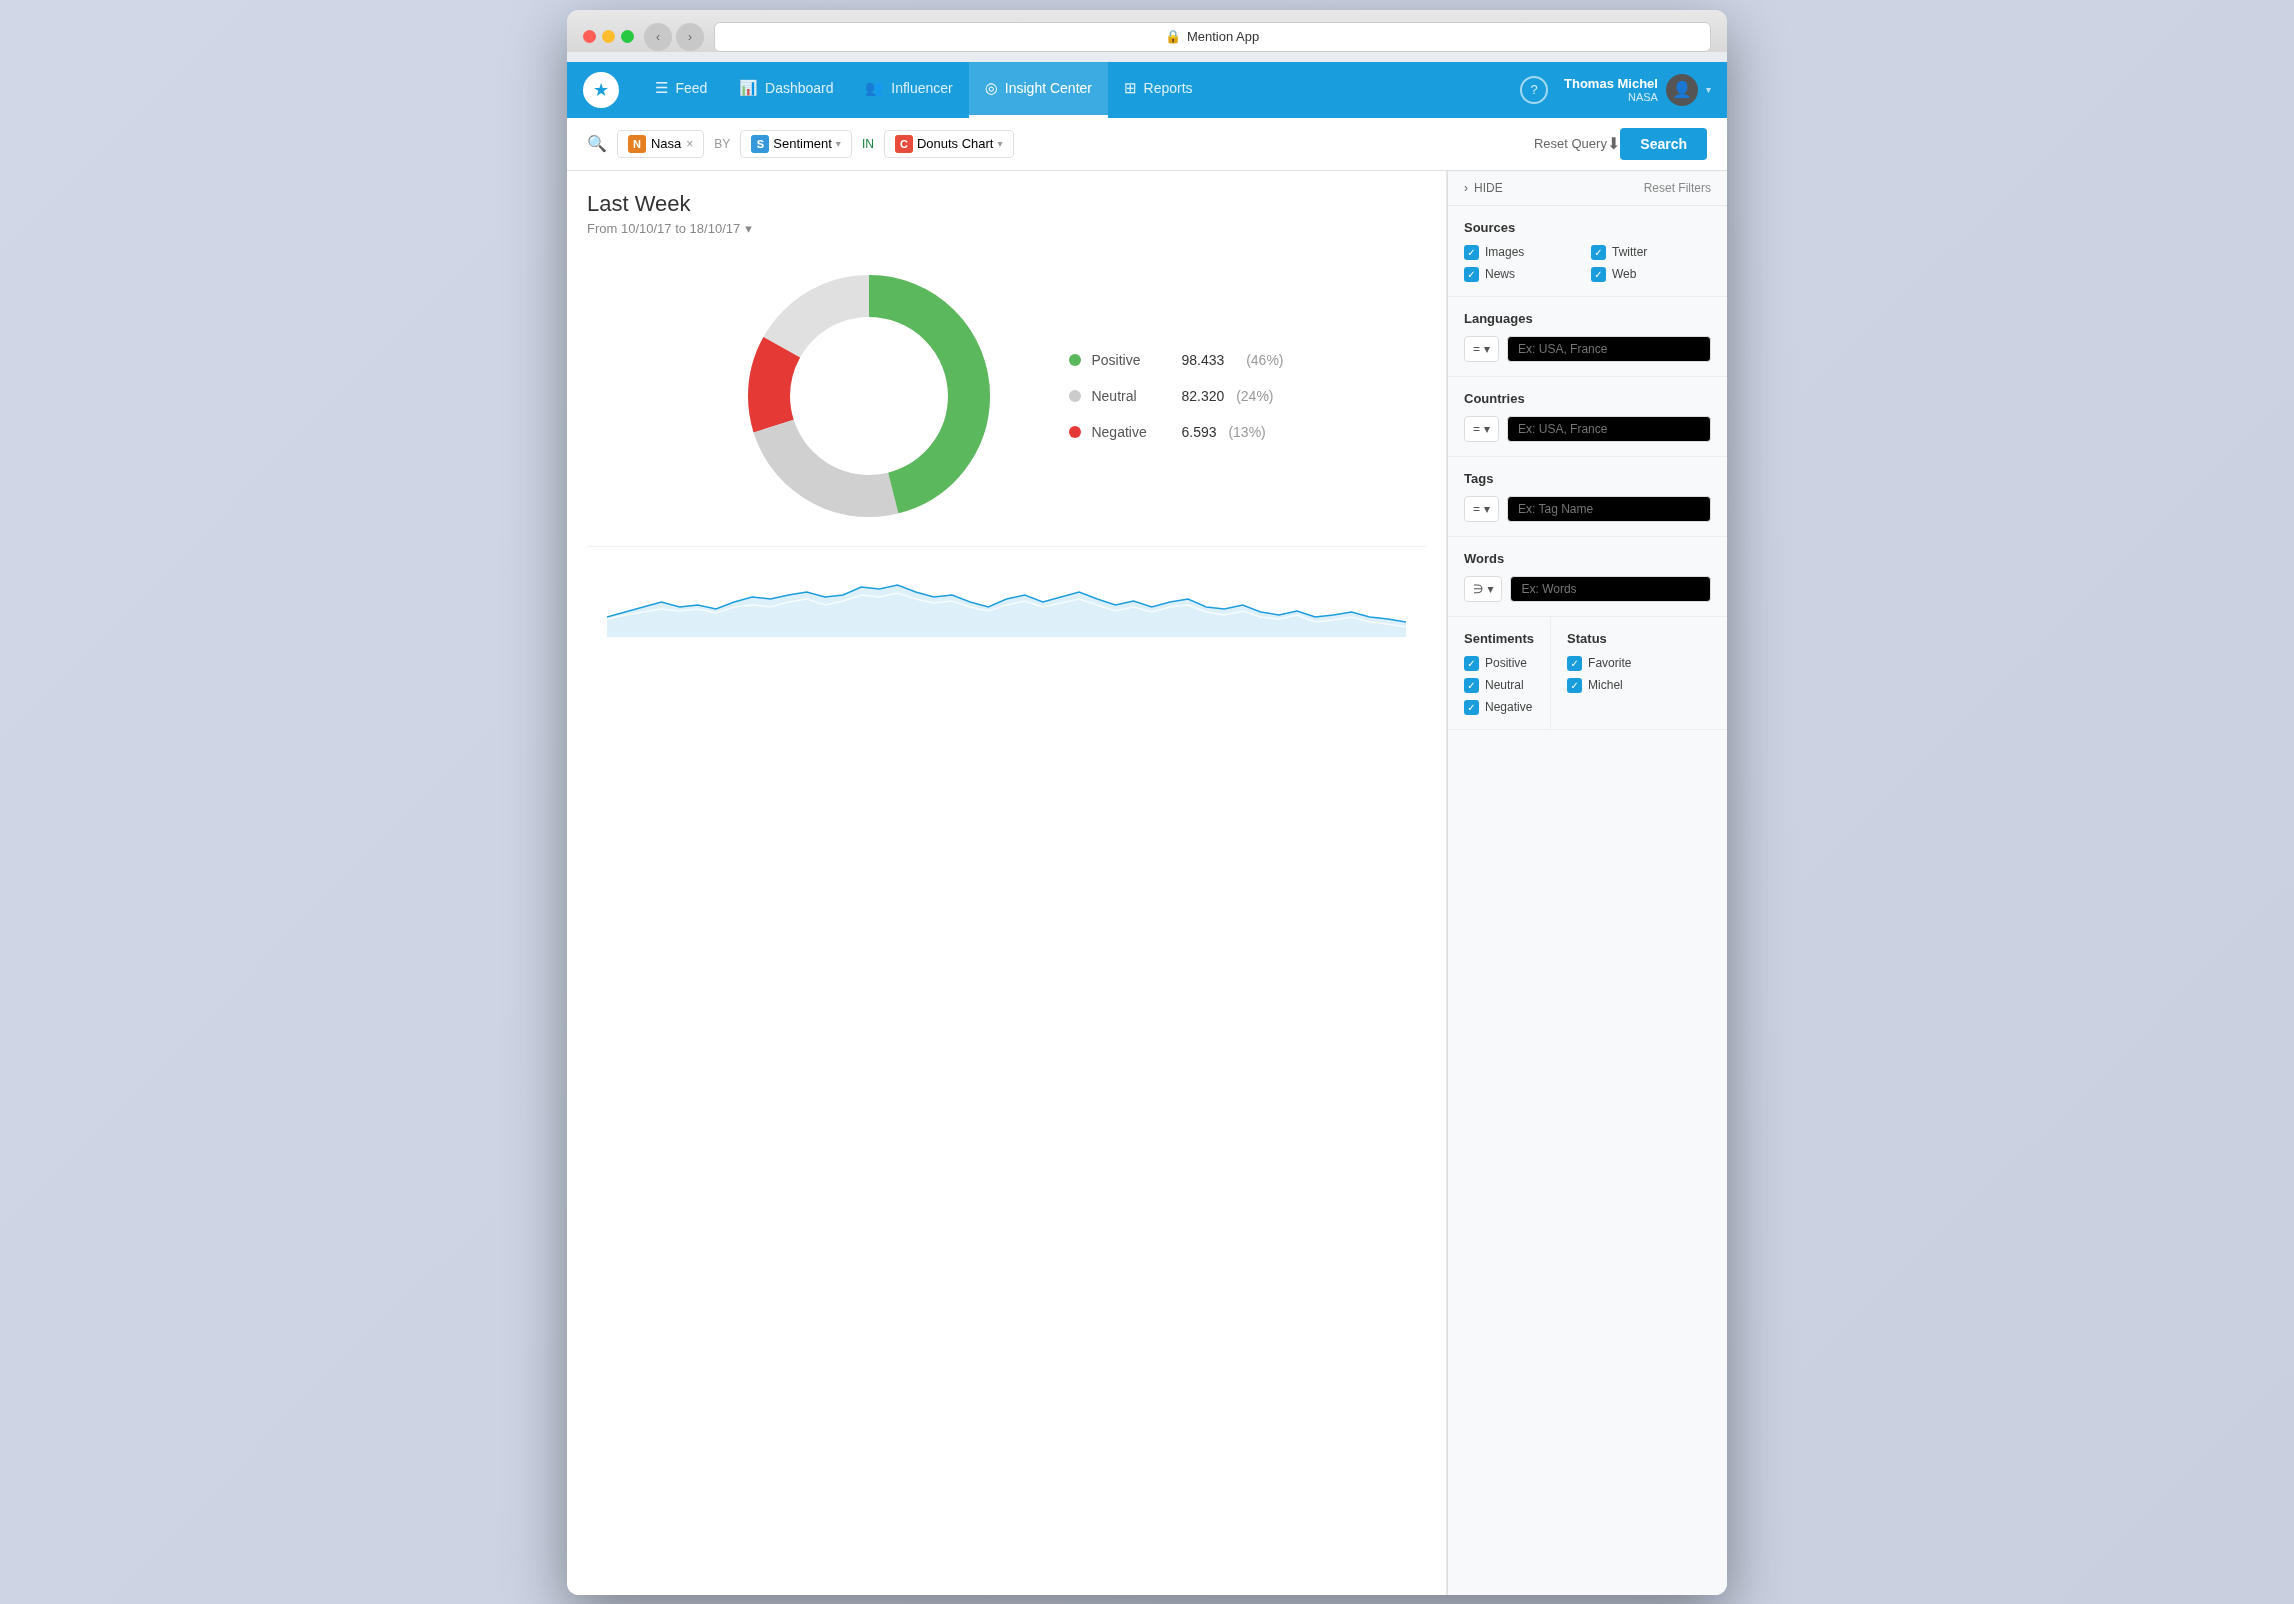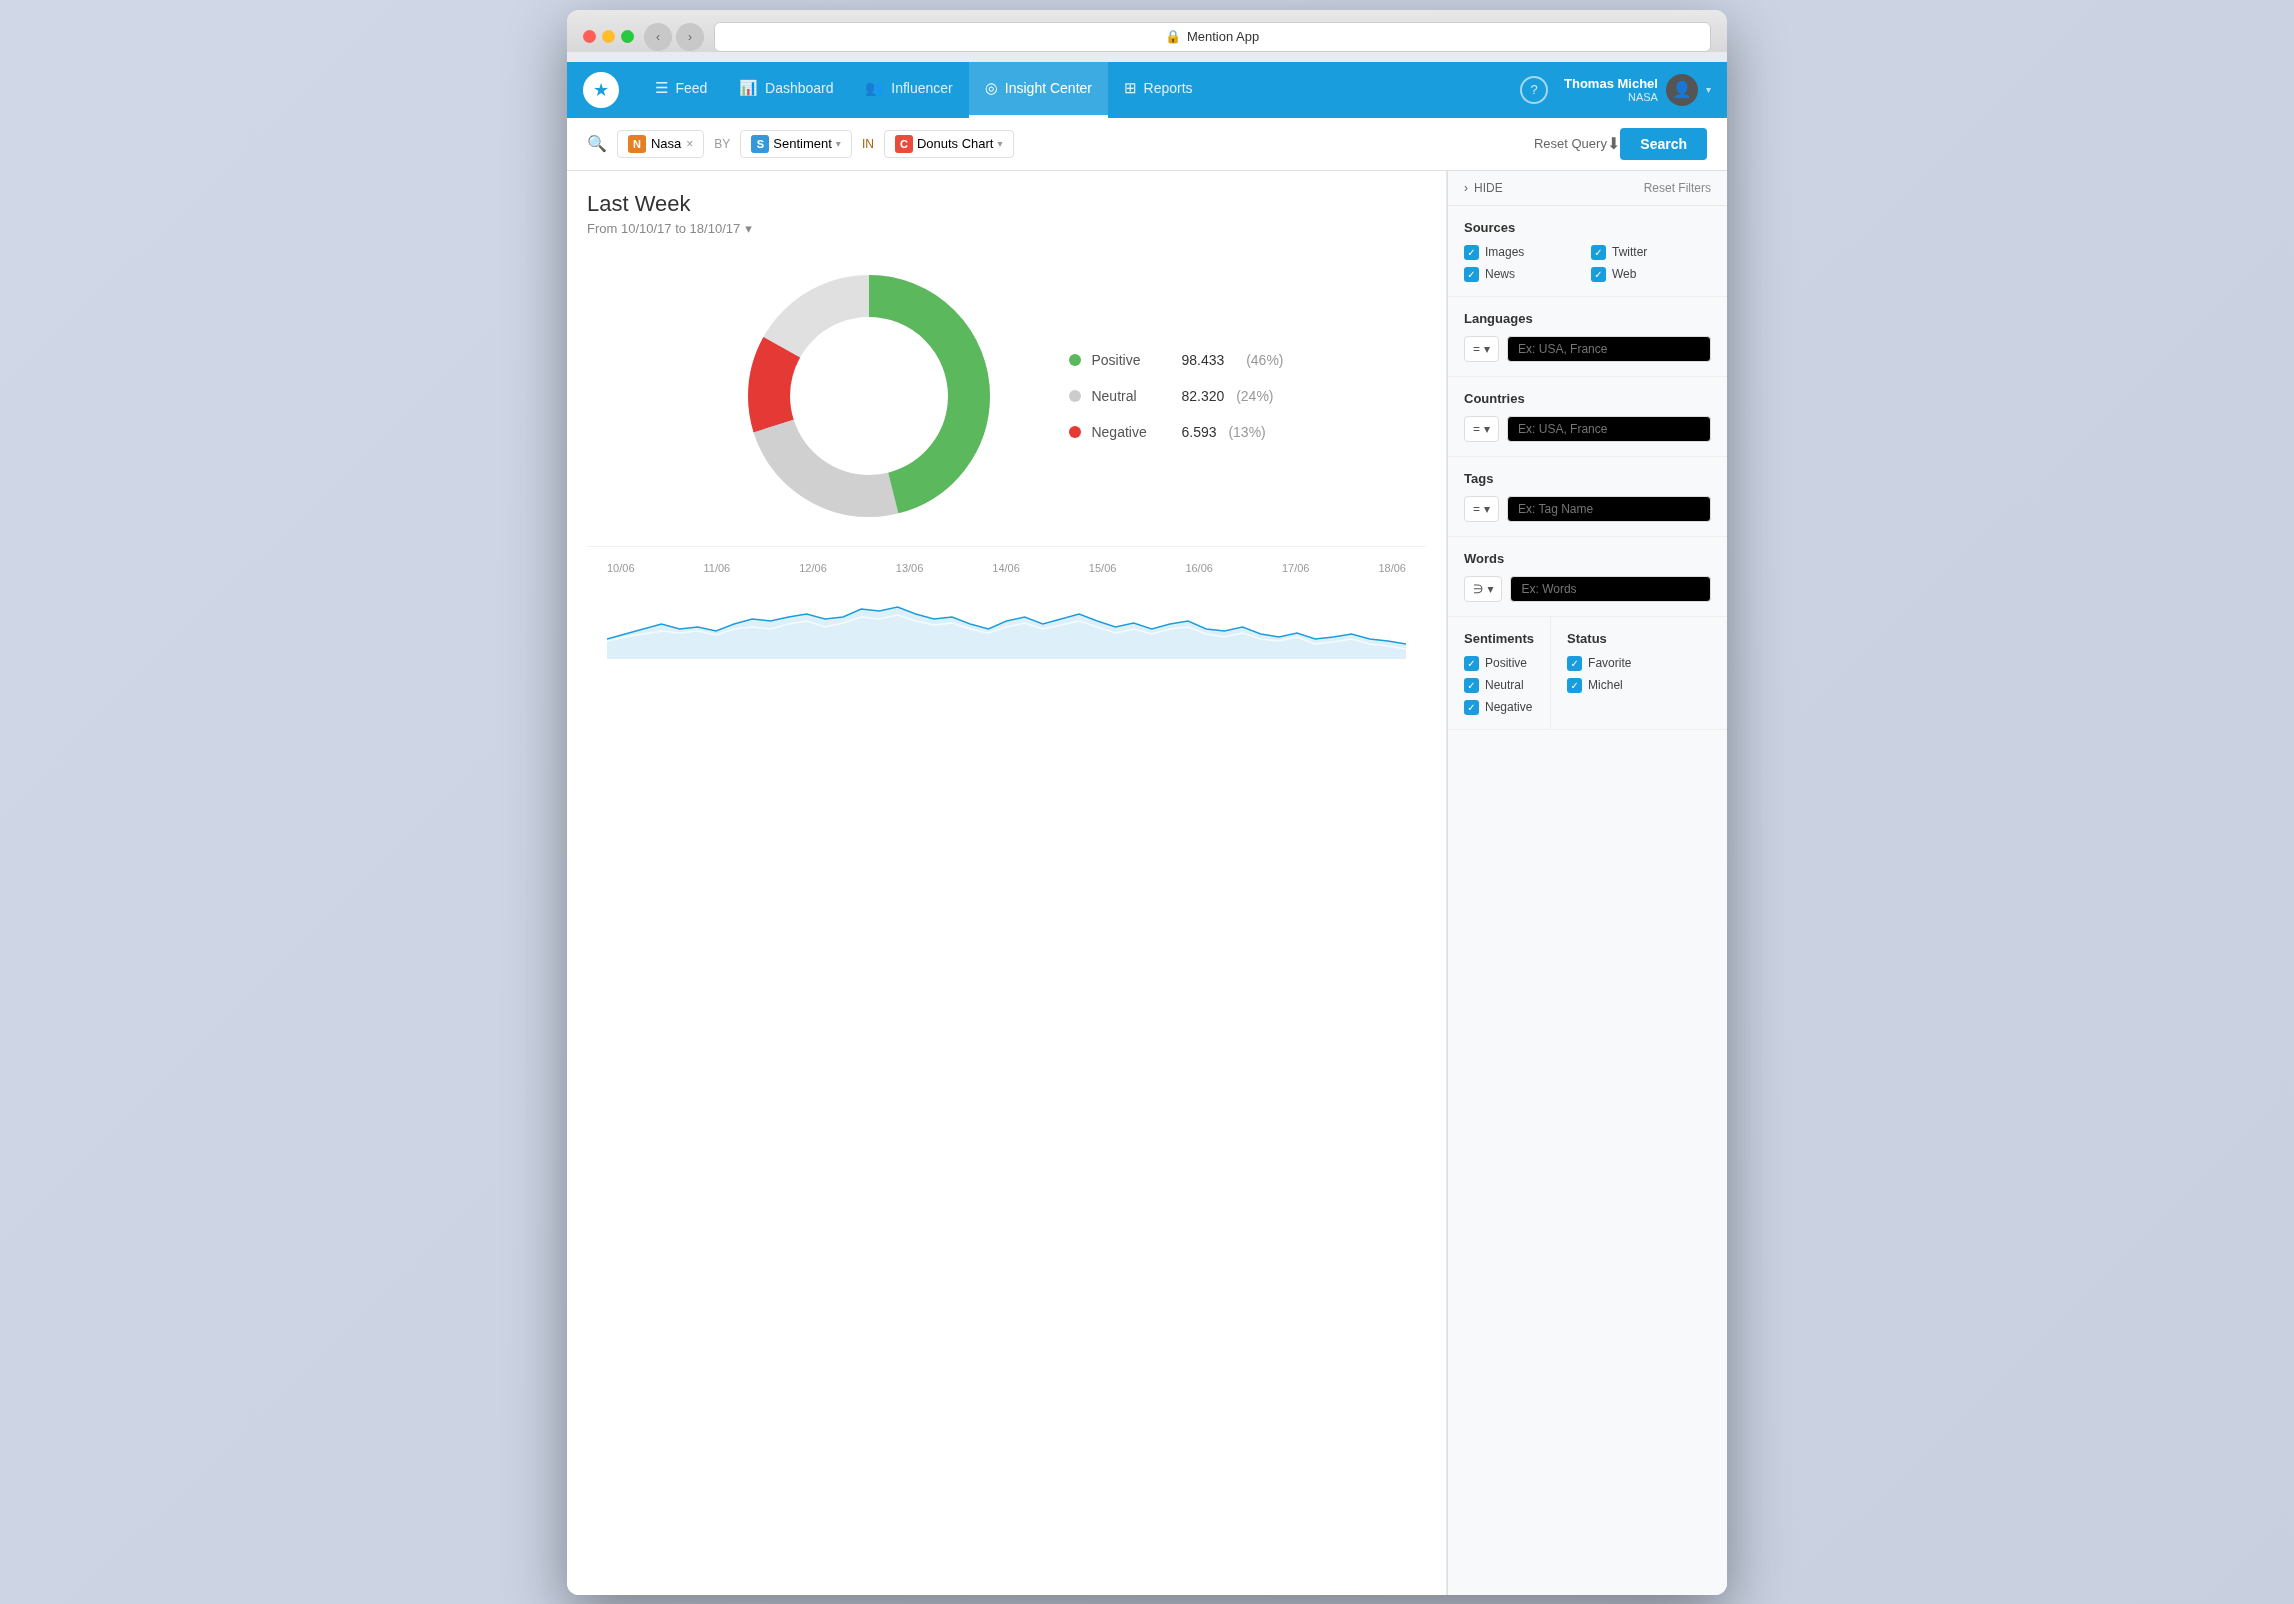--- a/index.html
+++ b/index.html
@@ -205,21 +205,21 @@
       color: #999;
       font-size: 12px;
       cursor: pointer;
     }
     .filter-by-label {
       color: #999;
       font-size: 12px;
       font-weight: 500;
     }
     .filter-in-label {
-      color: #a16207;
+      color: #15803d;
       font-size: 12px;
       font-weight: 500;
     }
     .filter-dropdown {
       display: flex;
       align-items: center;
       gap: 4px;
     }
     .filter-chevron { color: #999; font-size: 10px; }
     .filter-right {
@@ -639,31 +639,20 @@
               <span class="legend-label">Negative</span>
               <span class="legend-value">
                 <span>6.593</span>
                 <span style="margin-left:8px;color:#999;">(13%)</span>
               </span>
             </div>
           </div>
         </div>
 
         <div class="timeline-area">
-          <div class="timeline-labels">
-            <span>10/06</span>
-            <span>11/06</span>
-            <span>12/06</span>
-            <span>13/06</span>
-            <span>14/06</span>
-            <span>15/06</span>
-            <span>16/06</span>
-            <span>17/06</span>
-            <span>18/06</span>
-          </div>
           <div class="timeline-chart">
             <svg class="timeline-svg" viewBox="0 0 880 80" preserveAspectRatio="none">
 
               <path d="M0,60 L20,55 L40,50 L60,45 L80,50 L100,48 L120,52 L140,45 L160,40 L180,42 L200,38 L220,35 L240,40 L260,38 L280,30 L300,32 L320,28 L340,35 L360,40 L380,38 L400,45 L420,50 L440,42 L460,38 L480,45 L500,40 L520,35 L540,42 L560,48 L580,44 L600,50 L620,45 L640,42 L660,50 L680,52 L700,48 L720,55 L740,58 L760,54 L780,60 L800,58 L820,55 L840,60 L860,62 L880,65 L880,80 L0,80 Z" fill="rgba(26,157,220,0.15)"></path>
 
               <path d="M0,62 L20,58 L40,55 L60,52 L80,54 L100,52 L120,56 L140,50 L160,48 L180,50 L200,45 L220,42 L240,48 L260,44 L280,38 L300,40 L320,36 L340,42 L360,46 L380,44 L400,50 L420,54 L440,48 L460,44 L480,50 L500,46 L520,42 L540,48 L560,54 L580,50 L600,55 L620,50 L640,48 L660,55 L680,58 L700,54 L720,60 L740,62 L760,58 L780,65 L800,63 L820,60 L840,65 L860,67 L880,70" fill="none" stroke="rgba(255,255,255,0.7)" stroke-width="1.5"></path>
 
               <path d="M0,60 L20,55 L40,50 L60,45 L80,50 L100,48 L120,52 L140,45 L160,40 L180,42 L200,38 L220,35 L240,40 L260,38 L280,30 L300,32 L320,28 L340,35 L360,40 L380,38 L400,45 L420,50 L440,42 L460,38 L480,45 L500,40 L520,35 L540,42 L560,48 L580,44 L600,50 L620,45 L640,42 L660,50 L680,52 L700,48 L720,55 L740,58 L760,54 L780,60 L800,58 L820,55 L840,60 L860,62 L880,65" fill="none" stroke="#1a9ddc" stroke-width="1.5"></path>
             </svg>
           </div>

